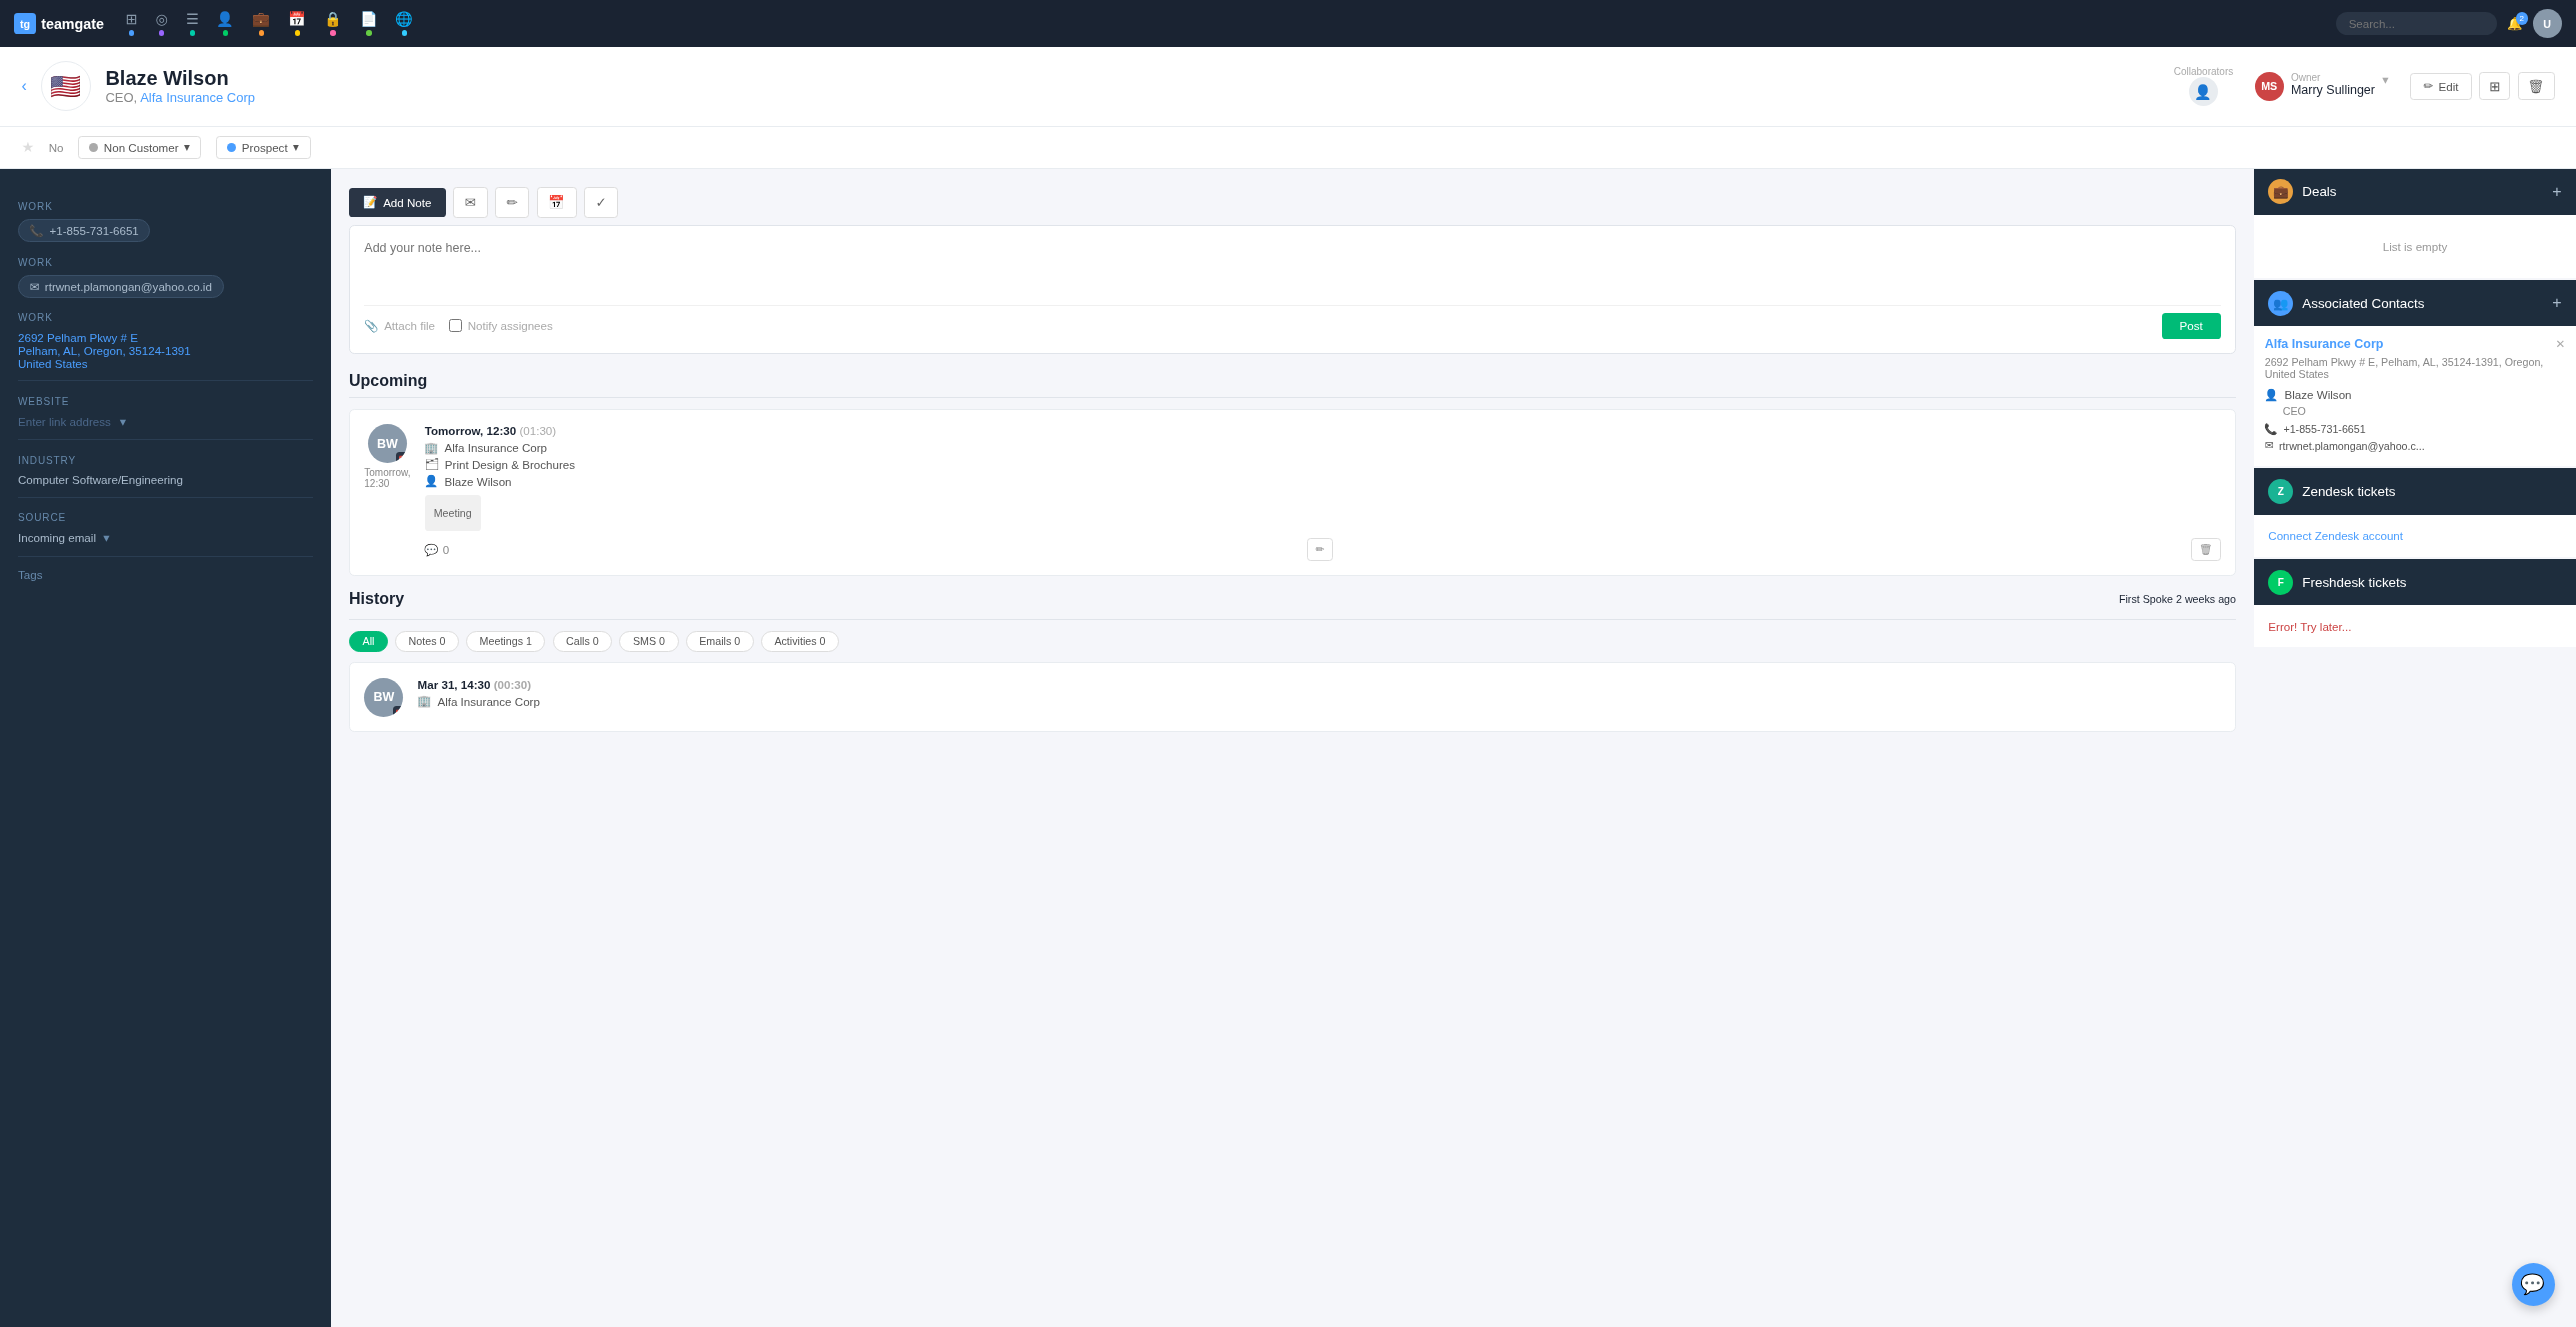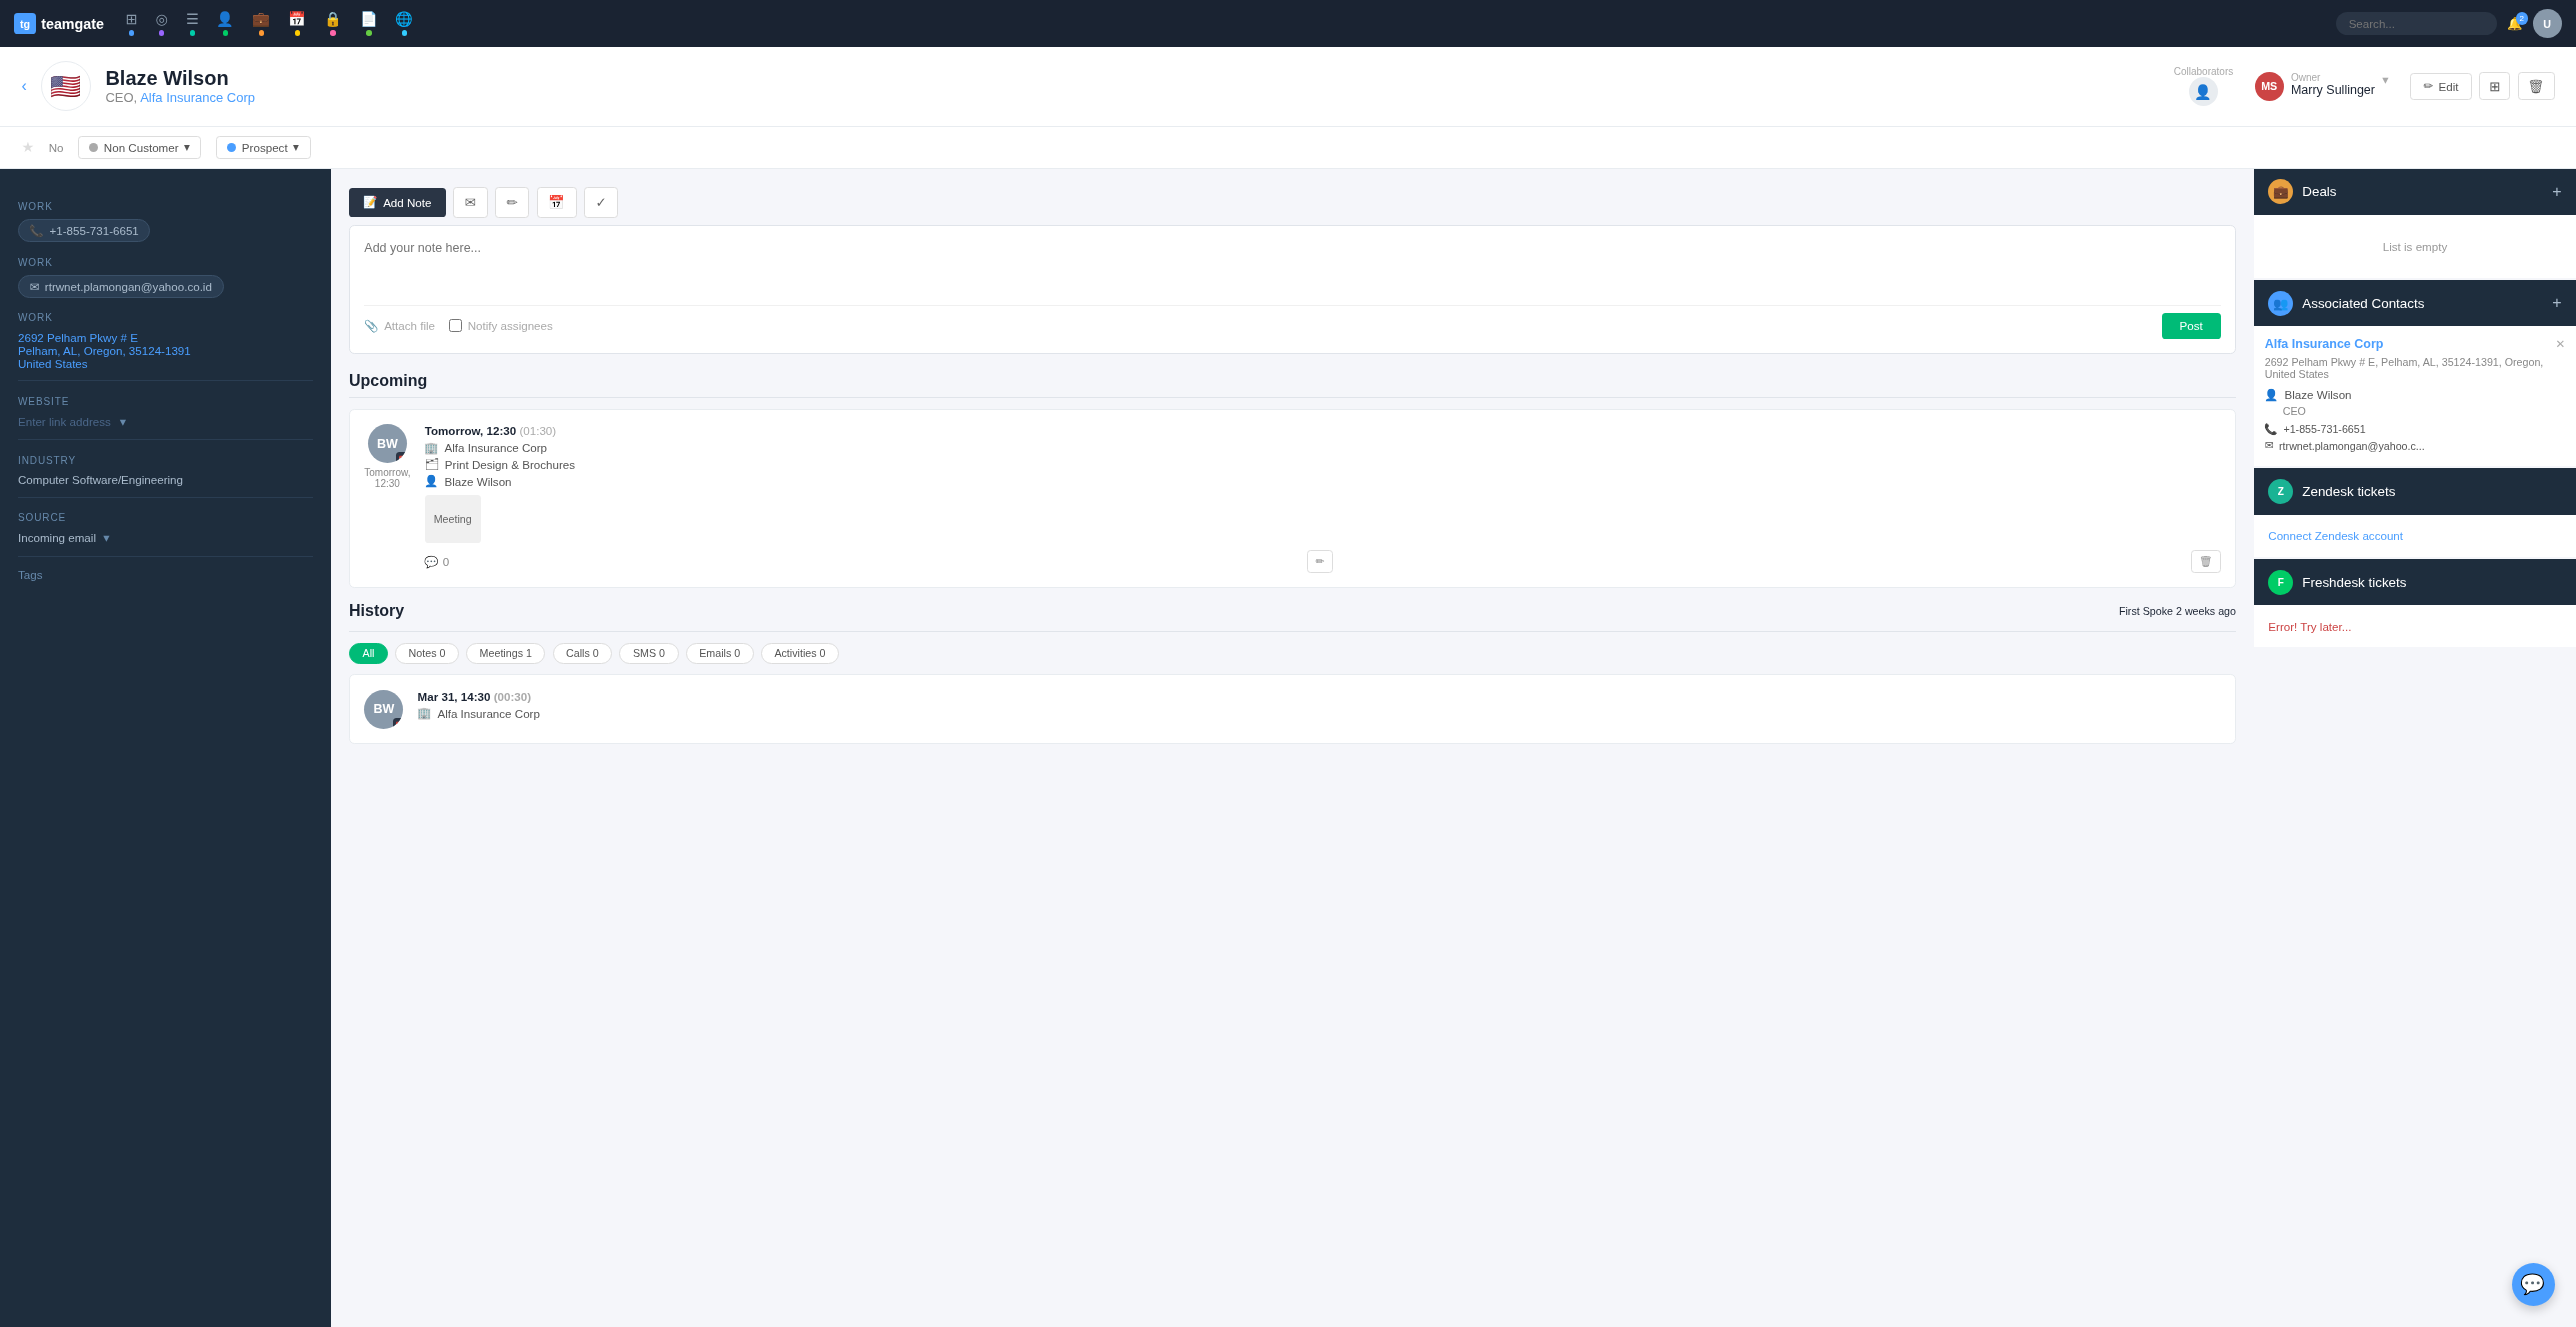--- a/index.html
+++ b/index.html
@@ -406,30 +406,30 @@
       background: #2a3545;
       color: white;
       border-radius: 3.6px;
       width: 14.3px;
       height: 14.3px;
       display: flex;
       align-items: center;
       justify-content: center;
       font-size: 7.2px;
     }
-    .activity-time-label { font-size: 10px; color: #888; text-align: center; }
+    .activity-time-label { font-size: 10px; color: #888; }
     .activity-content { flex: 1; }
     .activity-header { font-weight: 600; color: #1a2332; font-size: 11.6px; margin-bottom: 3.6px; }
     .activity-meta { display: flex; flex-direction: column; gap: 2.7px; font-size: 11.6px; color: #555; }
     .activity-meta-item { display: flex; align-items: center; gap: 5.4px; }
     .meeting-tag {
       display: inline-block;
       background: #f0f0f0;
       border-radius: 3.6px;
-      padding: 18px 9px;
+      padding: 12px 9px;
       font-size: 10.7px;
       color: #666;
       margin-top: 7.2px;
     }
     .activity-actions { display: flex; gap: 7.2px; align-items: center; margin-top: 7.2px; }
     .comment-count { color: #888; font-size: 11.6px; display: flex; align-items: center; gap: 3.6px; }
     .act-icon-btn {
       background: white;
       border: 0.9px solid #ddd;
       border-radius: 3.6px;

